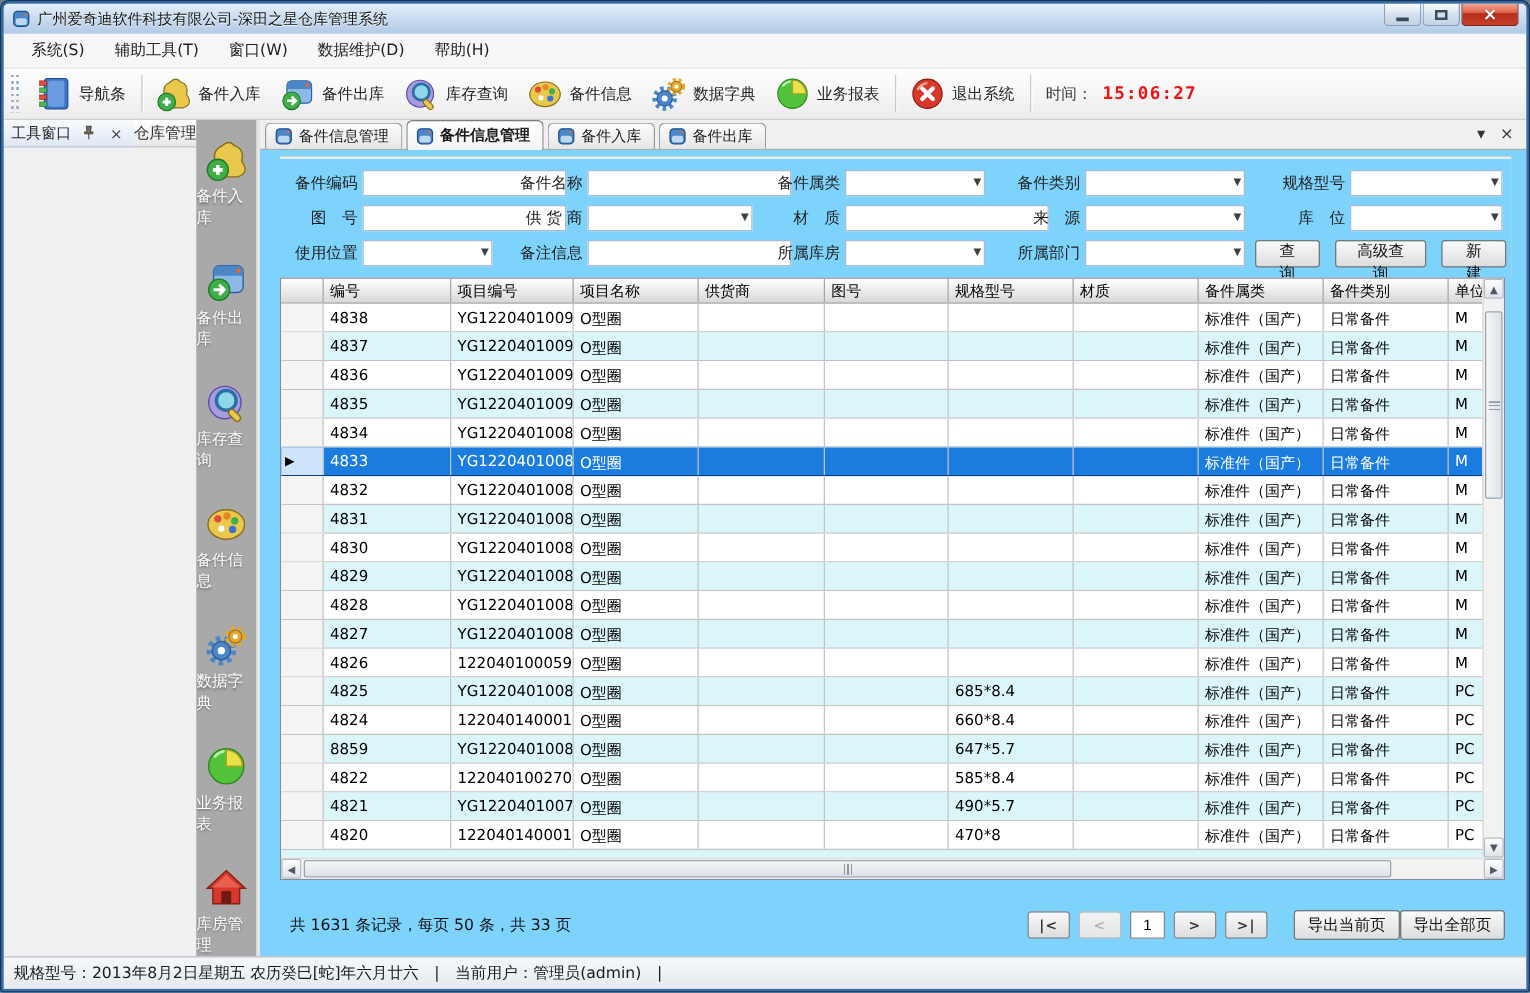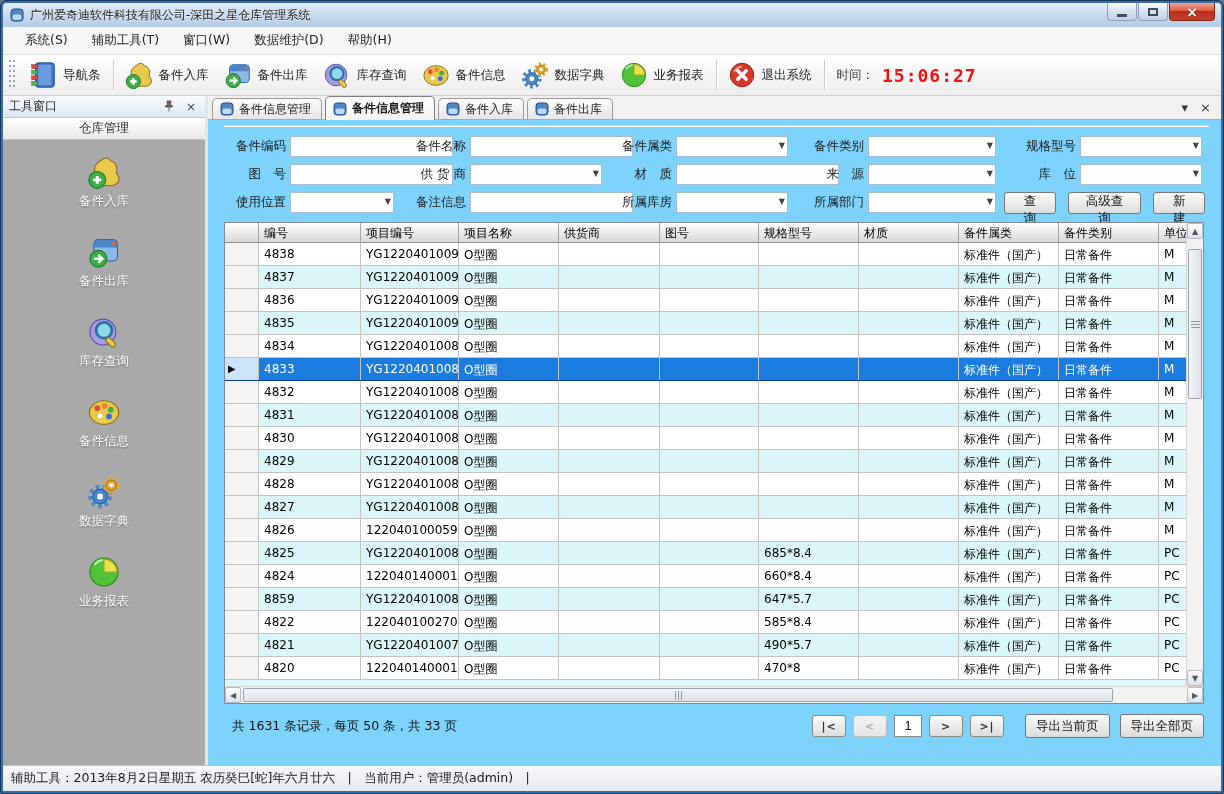--- a/index.html
+++ b/index.html
@@ -26,25 +26,25 @@
   
   .toolbar { height:41px; flex:none; background:linear-gradient(#ffffff,#ececec); border-bottom:1px solid #cfcfcf;
              display:flex; align-items:center; padding:0 6px; }
   .tb-grip { width:7px; height:30px; margin-right:6px;
              background:repeating-linear-gradient(to bottom,#8fa8c4 0 2px,transparent 2px 5px),
                         repeating-linear-gradient(to bottom,#8fa8c4 0 2px,transparent 2px 5px);
              background-size:2px 100%,2px 100%; background-position:0 0,4px 0; background-repeat:no-repeat; }
   .tb-item { display:flex; align-items:center; gap:5px; padding:3px 8px 3px 6px; font-size:12.5px; color:#222; }
   .tb-sep { width:1px; height:30px; background:#c9c9c9; box-shadow:1px 0 0 #fff; margin:0 4px; }
   .tb-time { display:flex; align-items:center; gap:8px; padding-left:8px; font-size:12.5px; color:#3c3c3c;justify-content:center; }
-  .tb-time .val { font-family:"DejaVu Sans Mono","Liberation Mono",monospace; font-weight:bold; font-size:18px; color:#f21212; letter-spacing:1px; }
+  .tb-time .val { font-family:"DejaVu Sans Mono","Liberation Mono",monospace; font-weight:bold; font-size:14px; color:#f21212; letter-spacing:1px; }
   .icon30 { width:30px; height:30px; flex:none; }
   
   .main { flex:1; display:flex; min-height:0; }
-  .sidebar { width:205px; flex:none; display:flex; flex-direction:column; border-right:3px solid #e4e4e4; }
+  .sidebar { width:205px; flex:none; display:flex; flex-direction:row; border-right:3px solid #e4e4e4; }
   .sb-header { height:22px; flex:none; display:flex; align-items:center; padding:0 6px; gap:6px;
                background:linear-gradient(#f8fbfe,#dde8f4); border-bottom:1px solid #b9c7d9; }
   .sb-header .sb-title { flex:1; font-size:12px; color:#2a2a2a; }
   .sb-header .sb-ico { color:#444; font-size:12px; width:16px; text-align:center; }
   .sb-group { height:22px; flex:none; display:flex; align-items:center; justify-content:center;
               background:linear-gradient(#ffffff,#e7e7e7); border-bottom:1px solid #c2c2c2;
               font-size:12.5px; color:#303030; }
   .sb-body { flex:1; background:#a9a9a9; overflow:hidden; padding-top:14px; }
   .sb-item { display:flex; flex-direction:column; align-items:center; margin-bottom:24px; cursor:default; }
   .sb-item .lbl { margin-top:3px; font-size:12.5px; color:#fff; text-shadow:0 1px 2px rgba(0,0,0,.4); }
@@ -102,29 +102,29 @@
   .v-thumb { position:absolute; left:1px; right:1px; top:10px; height:150px; border:1px solid #9aa4b0;
              border-radius:2px; background:linear-gradient(90deg,#f4f6f8,#dce2e8); display:flex; align-items:center; justify-content:center; }
   .grip-h { width:9px; height:7px; background:repeating-linear-gradient(to bottom,#8e99a6 0 1px,transparent 1px 3px); }
   .hscroll { height:17px; display:flex; background:#f2f2f2; border-top:1px solid #d6d6d6; }
   .hscroll .sb-btn { width:16px; height:100%; }
   .h-track { flex:1; position:relative; }
   .h-thumb { position:absolute; top:1px; bottom:1px; left:2px; width:92%; border:1px solid #9aa4b0; border-radius:2px;
              background:linear-gradient(#f4f6f8,#dce2e8); display:flex; align-items:center; justify-content:center; }
   .grip-v { width:7px; height:9px; background:repeating-linear-gradient(to right,#8e99a6 0 1px,transparent 1px 3px); }
   
-  .pager { flex:none; display:flex; align-items:center; margin-top:10px; width:980px;justify-content:flex-end; }
+  .pager { flex:none; display:flex; align-items:center; margin-top:24px; width:980px;justify-content:flex-end; }
   .pg-summary { font-size:12.5px; color:#111; padding-left:8px; }
   .pg-right { margin-left:auto; display:flex; align-items:center; gap:7px; }
   .pg-btn { width:34px; height:22px; font-size:11px; font-weight:bold; color:#333; letter-spacing:1px;
             border:1px solid #8a8a8a; border-radius:3px; background:linear-gradient(#fafafa,#ddd);
             display:flex; align-items:center; justify-content:center; }
   .pg-btn.disabled { color:#b0b0b0; background:linear-gradient(#f2f2f2,#e6e6e6); border-color:#bbb; }
   .pg-page { width:28px; height:22px; border:1px solid #888; background:#fff; text-align:center; font-size:12px; }
-  .pg-export { margin-left:14px; display:flex; gap:10px; }
+  .pg-export { margin-left:14px; display:flex; }
   .pg-export .btn { height:24px; padding:0 10px; }
   
   .statusbar { height:26px; flex:none; background:linear-gradient(#f5f7fa,#e6eaf0); border-top:1px solid #bcc2cc;
                display:flex; align-items:center; padding-left:8px; font-size:12.5px; color:#1a1a1a; }
 </style>
 </head>
 <body>
 
 <svg width="0" height="0" style="position:absolute">
   <defs>
@@ -322,20 +322,26 @@
           <svg class="icon36" viewBox="0 0 32 32">
               <use href="#i-gears"></use>
             </svg>
           <span class="lbl">数据字典</span>
         </div>
         <div class="sb-item">
           <svg class="icon36" viewBox="0 0 32 32">
               <use href="#i-pie"></use>
             </svg>
           <span class="lbl">业务报表</span>
+        </div>
+        <div class="sb-item">
+          <svg class="icon36" viewBox="0 0 32 32">
+              <use href="#i-house"></use>
+            </svg>
+          <span class="lbl">库房管理</span>
         </div>
       </div>
     </div>
 
     <div class="content">
       <div class="tabbar">
         <div class="tab">
           <svg class="icon14" viewBox="0 0 14 14">
               <use href="#i-tabwin"></use>
             </svg>
@@ -776,15 +782,15 @@
               <button class="btn">导出全部页</button>
             </div>
           </div>
         </div>
 
       </div>
     </div>
   </div>
 
   <div class="statusbar">
-    <span>辅助工具：2013年8月2日星期五 农历癸巳[蛇]年六月廿六　|　当前用户：管理员(admin)　|</span>
+    <span>规格型号：2013年8月2日星期五 农历癸巳[蛇]年六月廿六　|　当前用户：管理员(admin)　|</span>
   </div>
 </div>
 
 </body></html>

